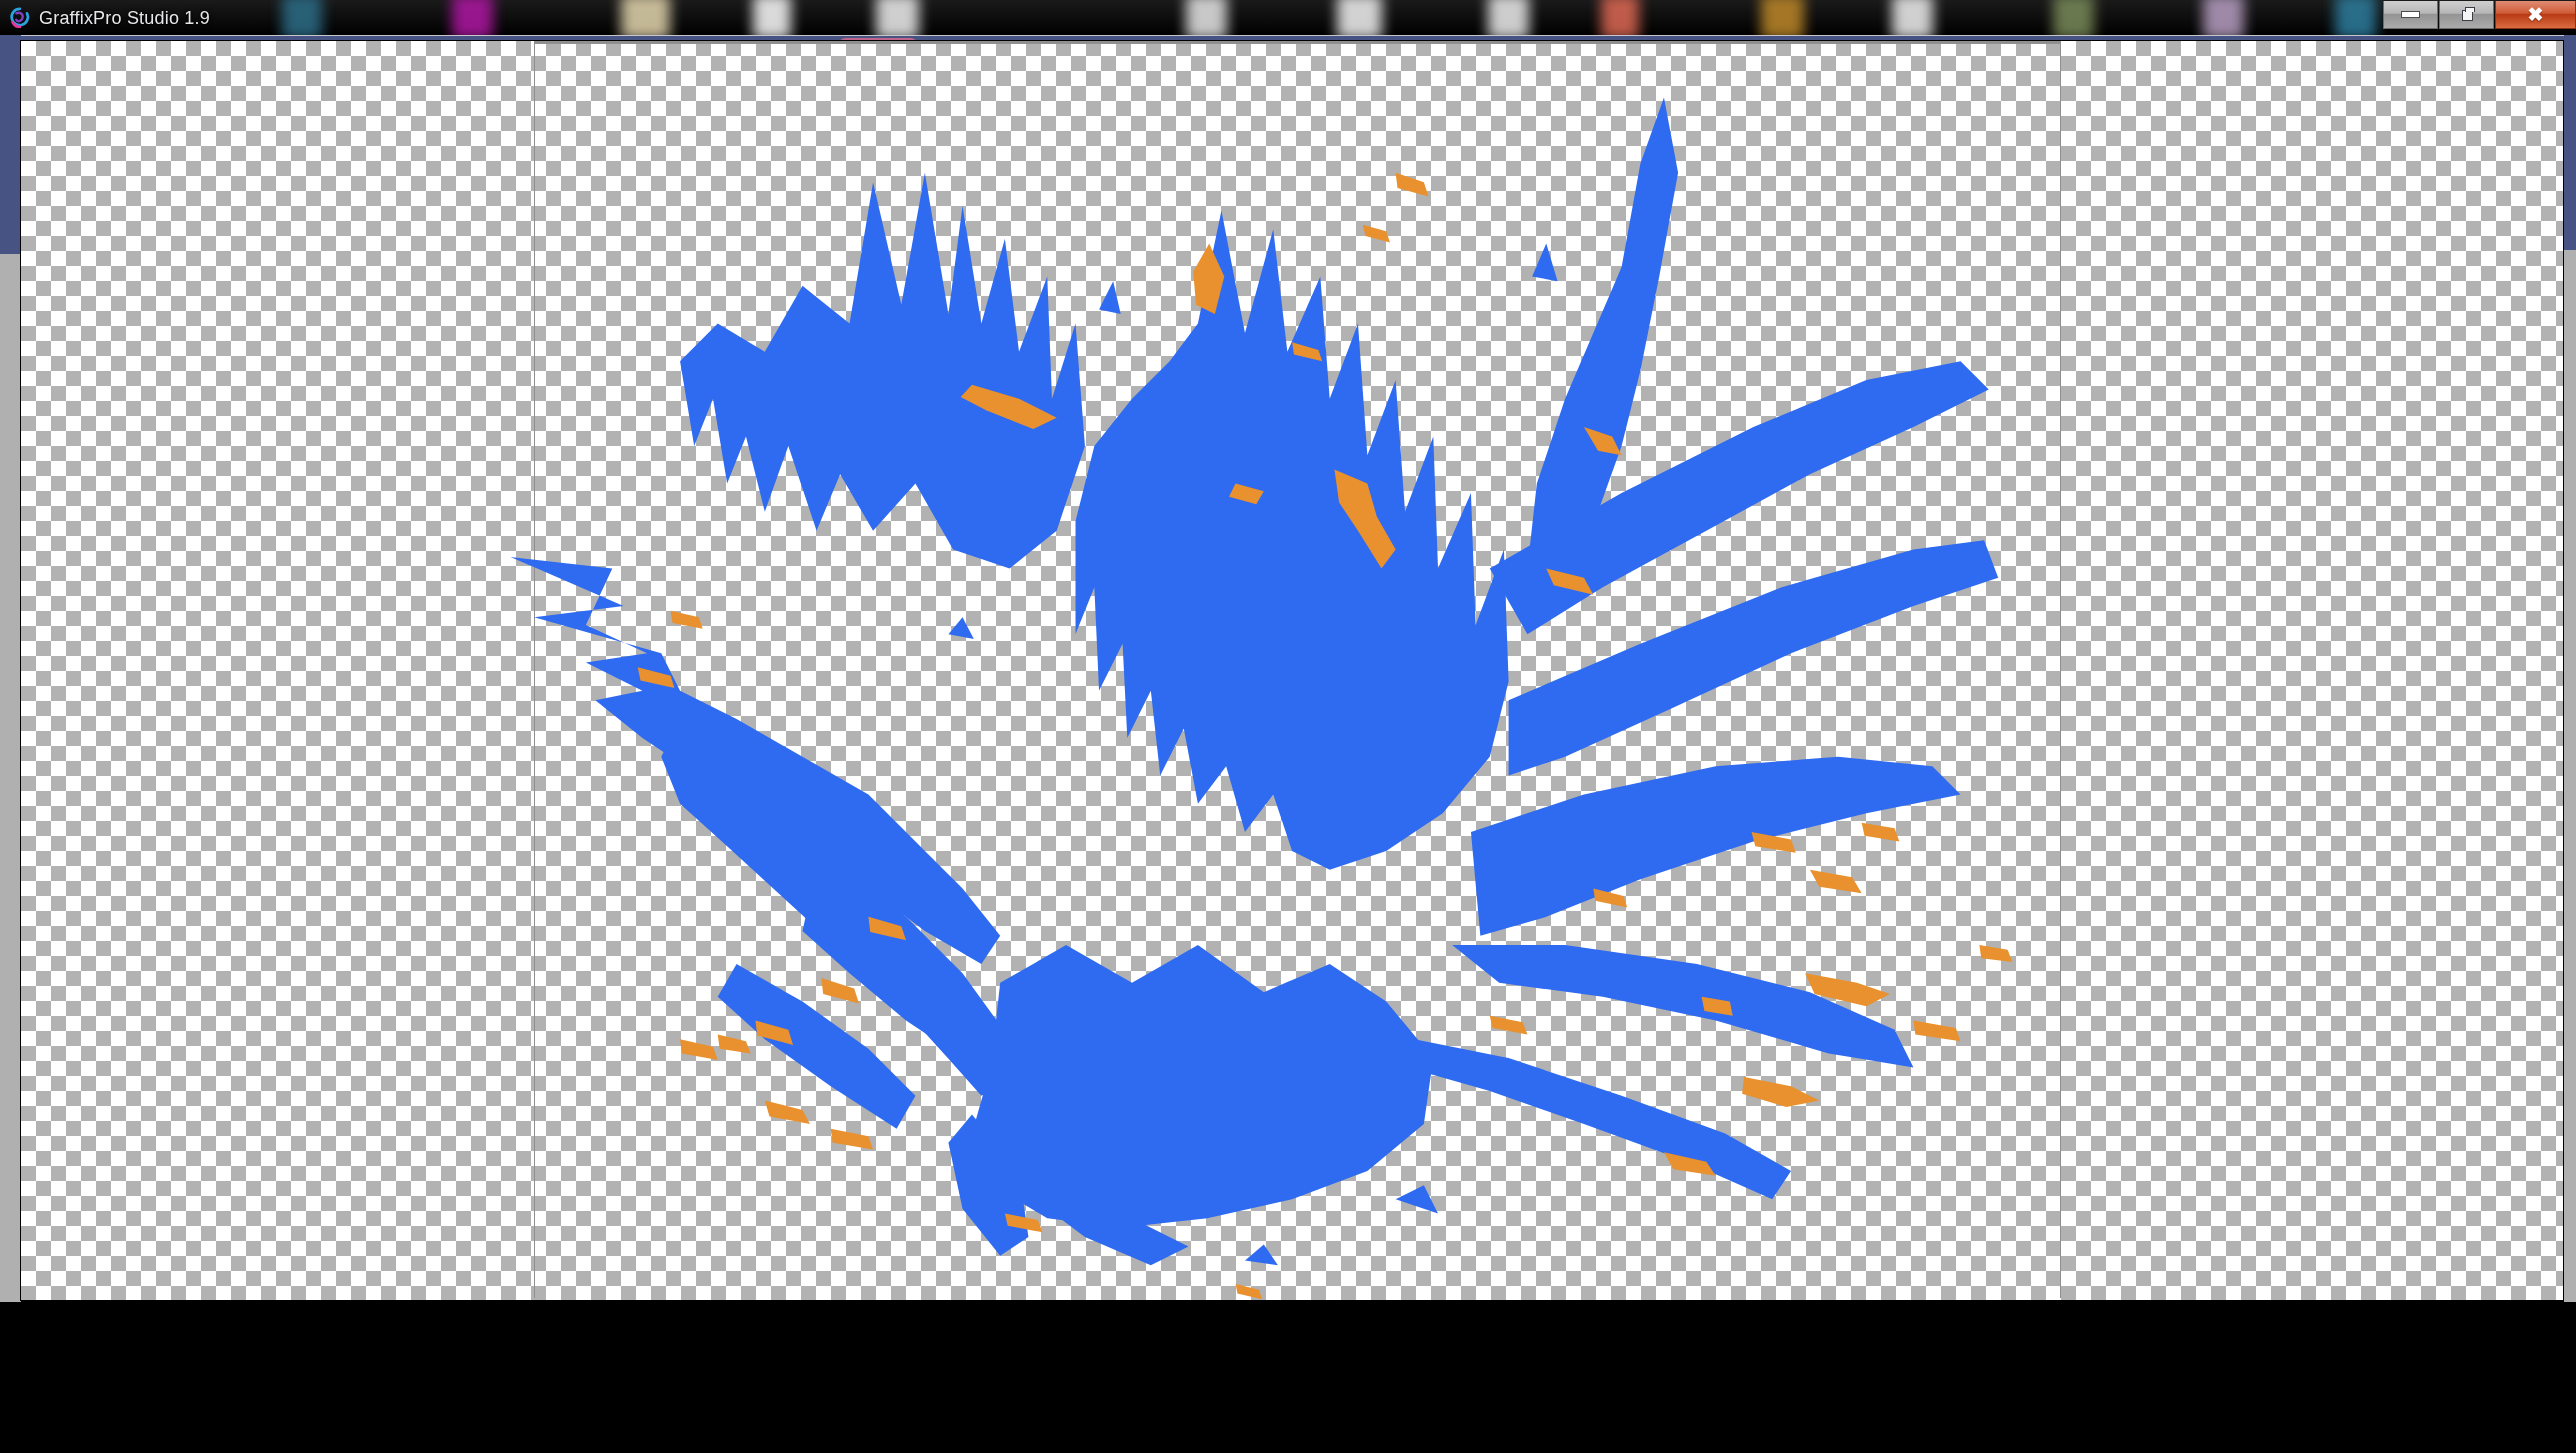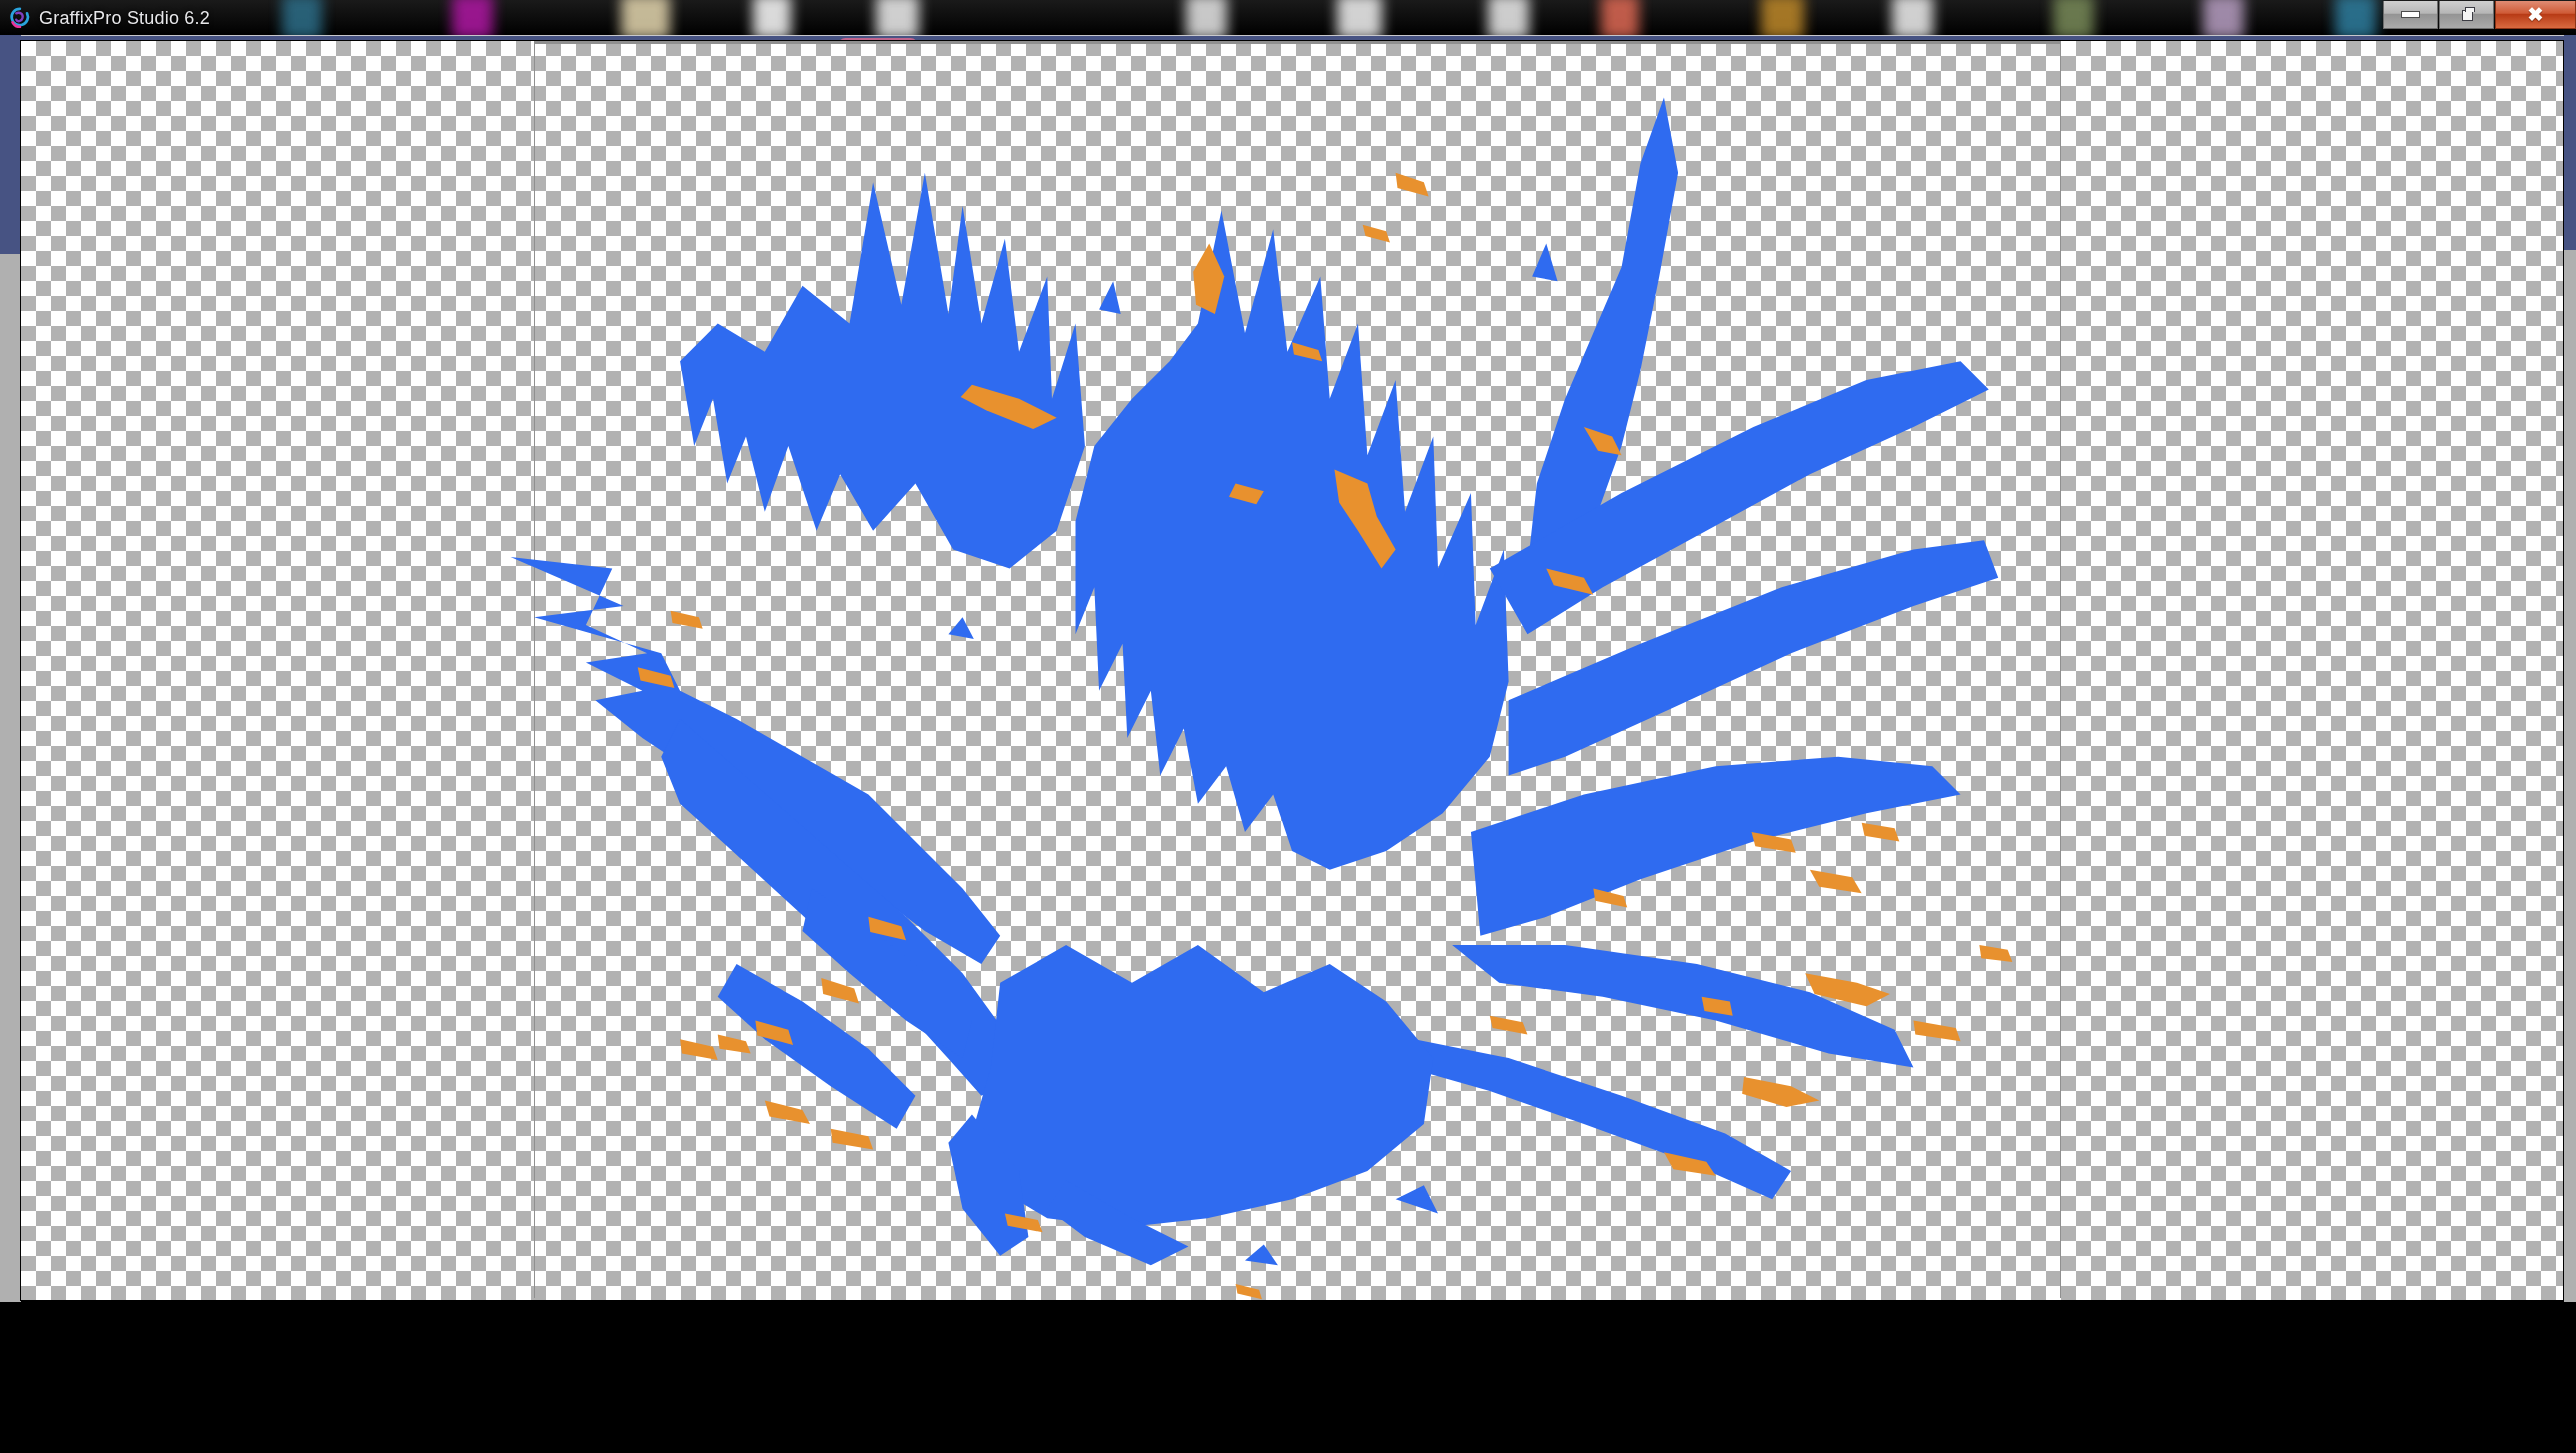--- a/index.html
+++ b/index.html
@@ -162,21 +162,21 @@
       <span style="left:2053px;width:41px;background:#7a8c5a;"></span>
       <span style="left:2203px;width:41px;background:#b9a0c4;"></span>
       <span style="left:2335px;width:41px;background:#2f7fa0;"></span>
     </div>
     <div class="titlebar-inner">
       <svg class="app-logo" viewBox="0 0 24 24">
         <path d="M12 2a9 9 0 1 0 8 5" fill="none" stroke="#29a3dd" stroke-width="3" stroke-linecap="round"></path>
         <path d="M12 22a9 9 0 0 1-8-5" fill="none" stroke="#e8359c" stroke-width="3" stroke-linecap="round"></path>
         <path d="M8 7c4-2 8 1 7 5s-6 5-7 2" fill="none" stroke="#7f3fbf" stroke-width="2.6" stroke-linecap="round"></path>
       </svg>
-      <div class="app-title">GraffixPro Studio 6.2</div>
+      <div class="app-title">GraffixPro Studio 1.9</div>
       <div class="wincontrols">
         <div class="wc">
           <div class="wc-min-glyph"></div>
         </div>
         <div class="wc">
           <div class="wc-max-glyph"></div>
         </div>
         <div class="wc close">
           <div class="wc-close-glyph">✖</div>
         </div>

